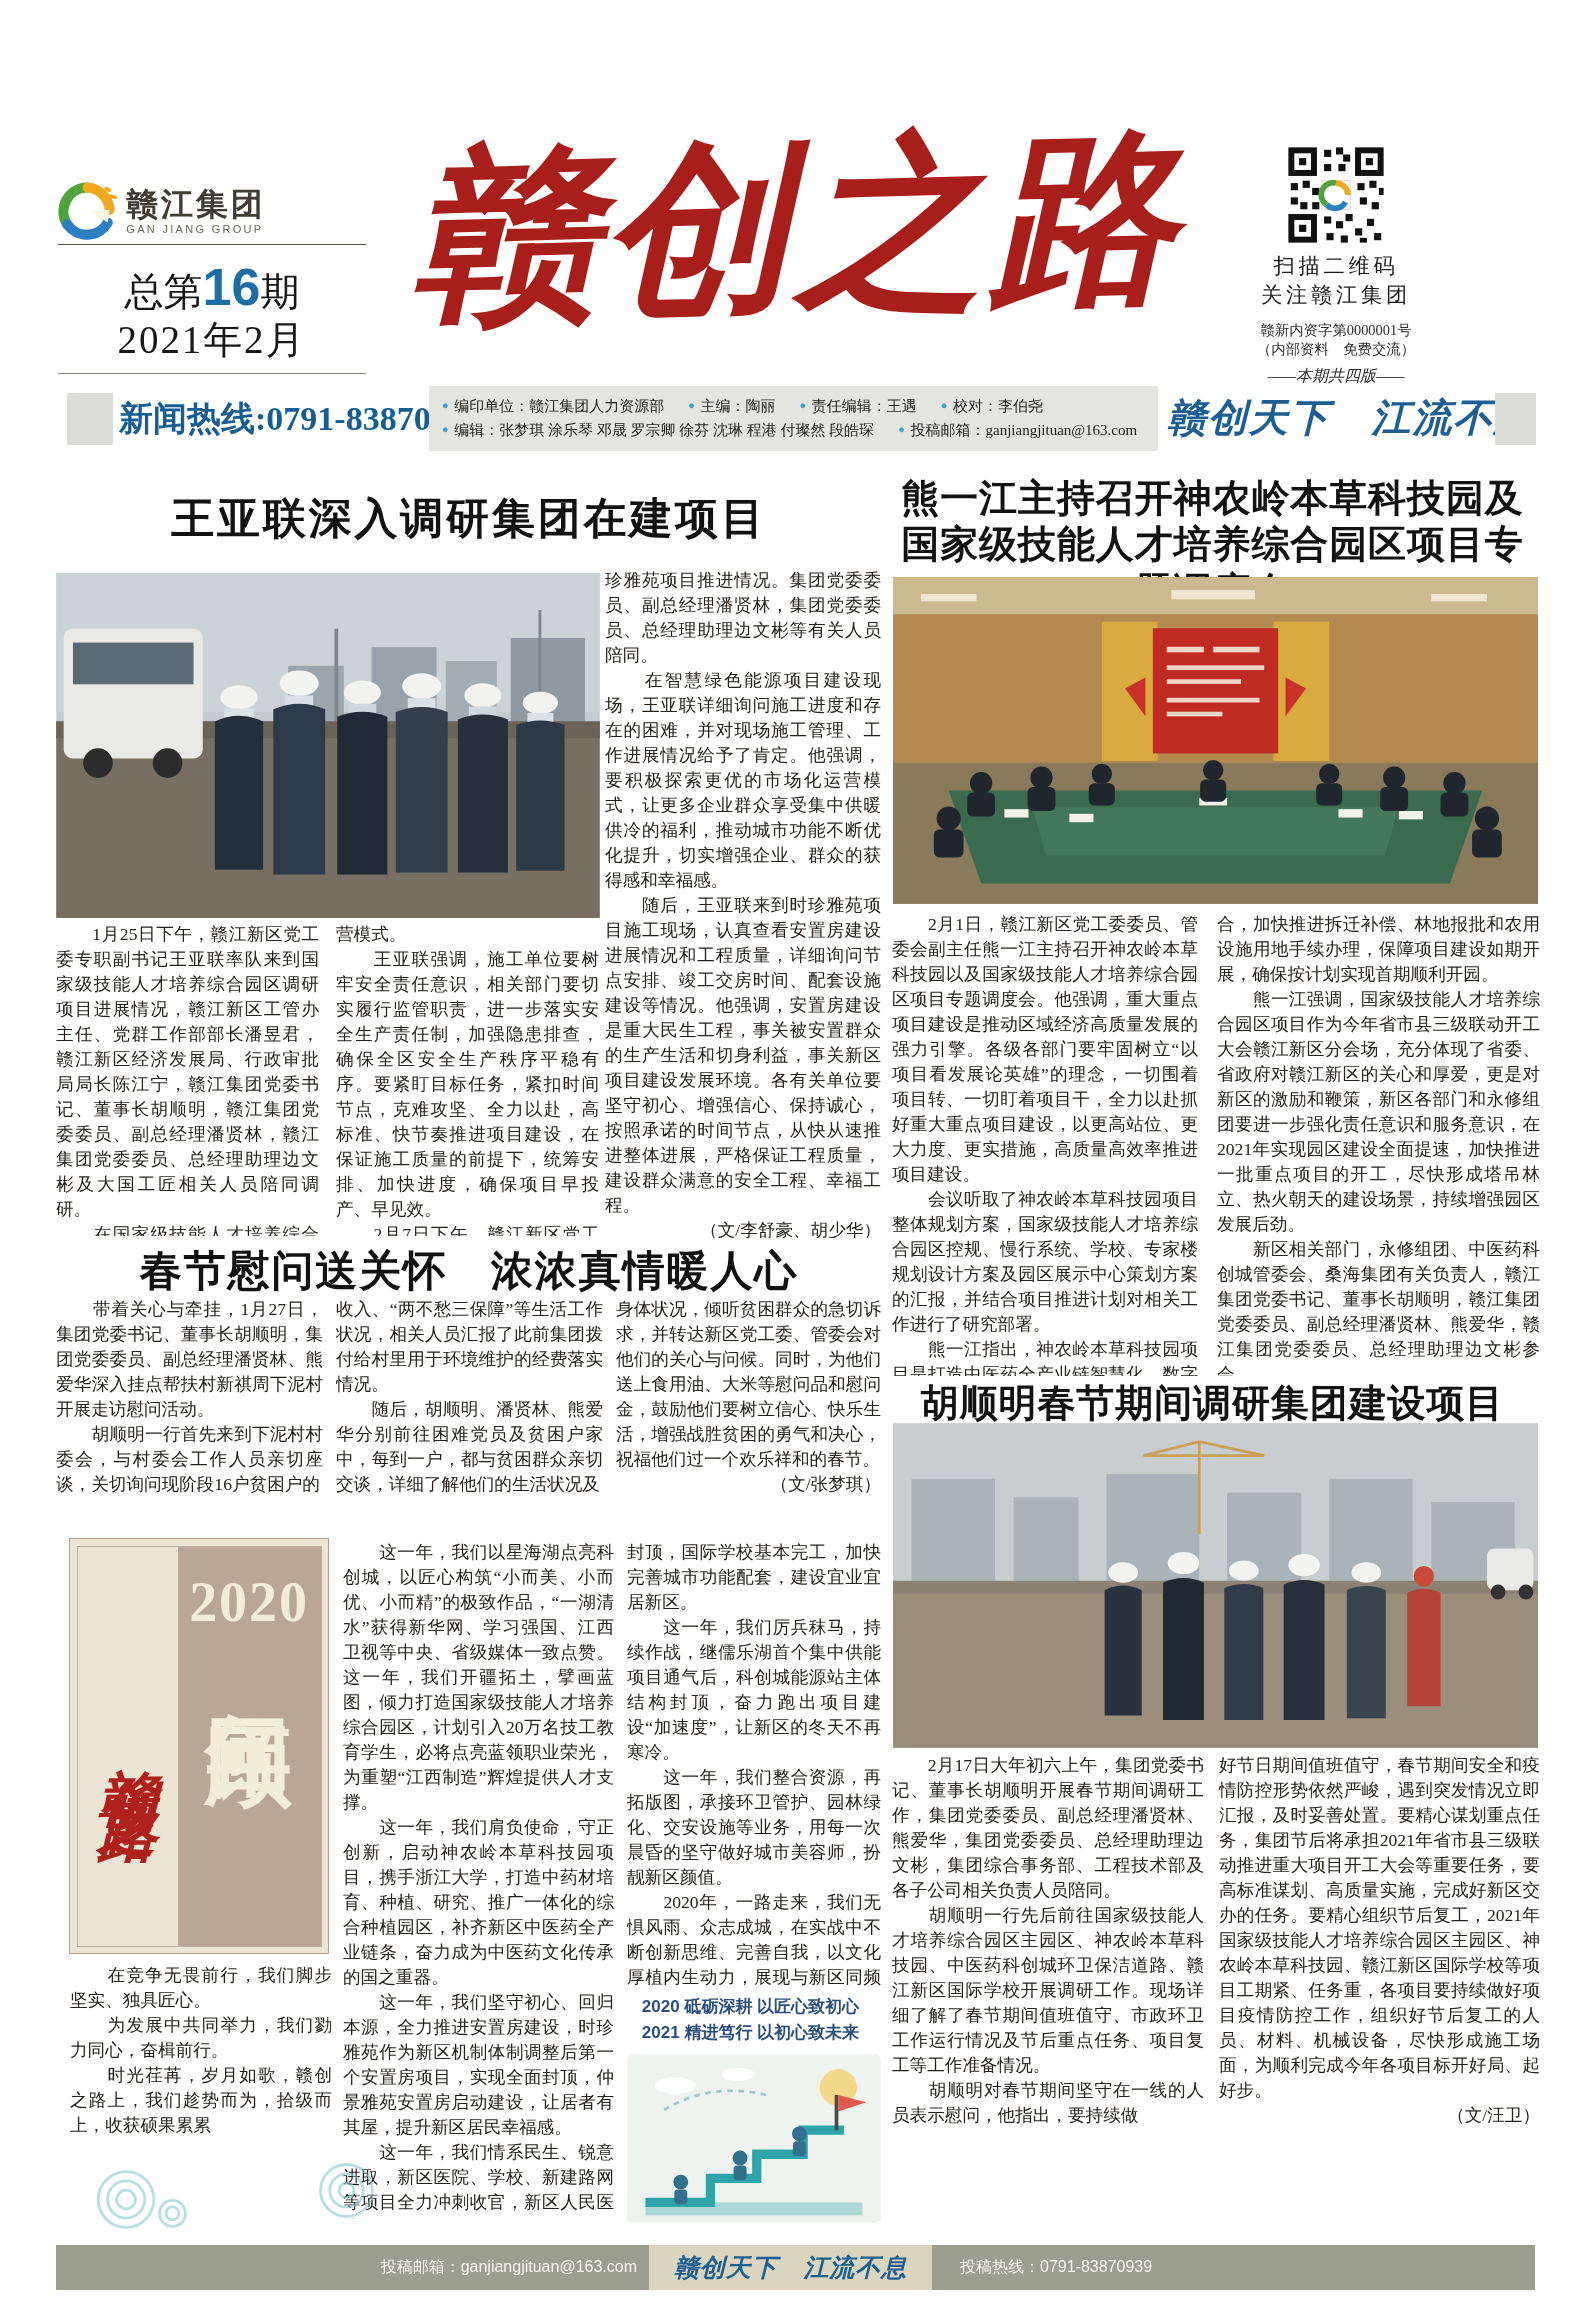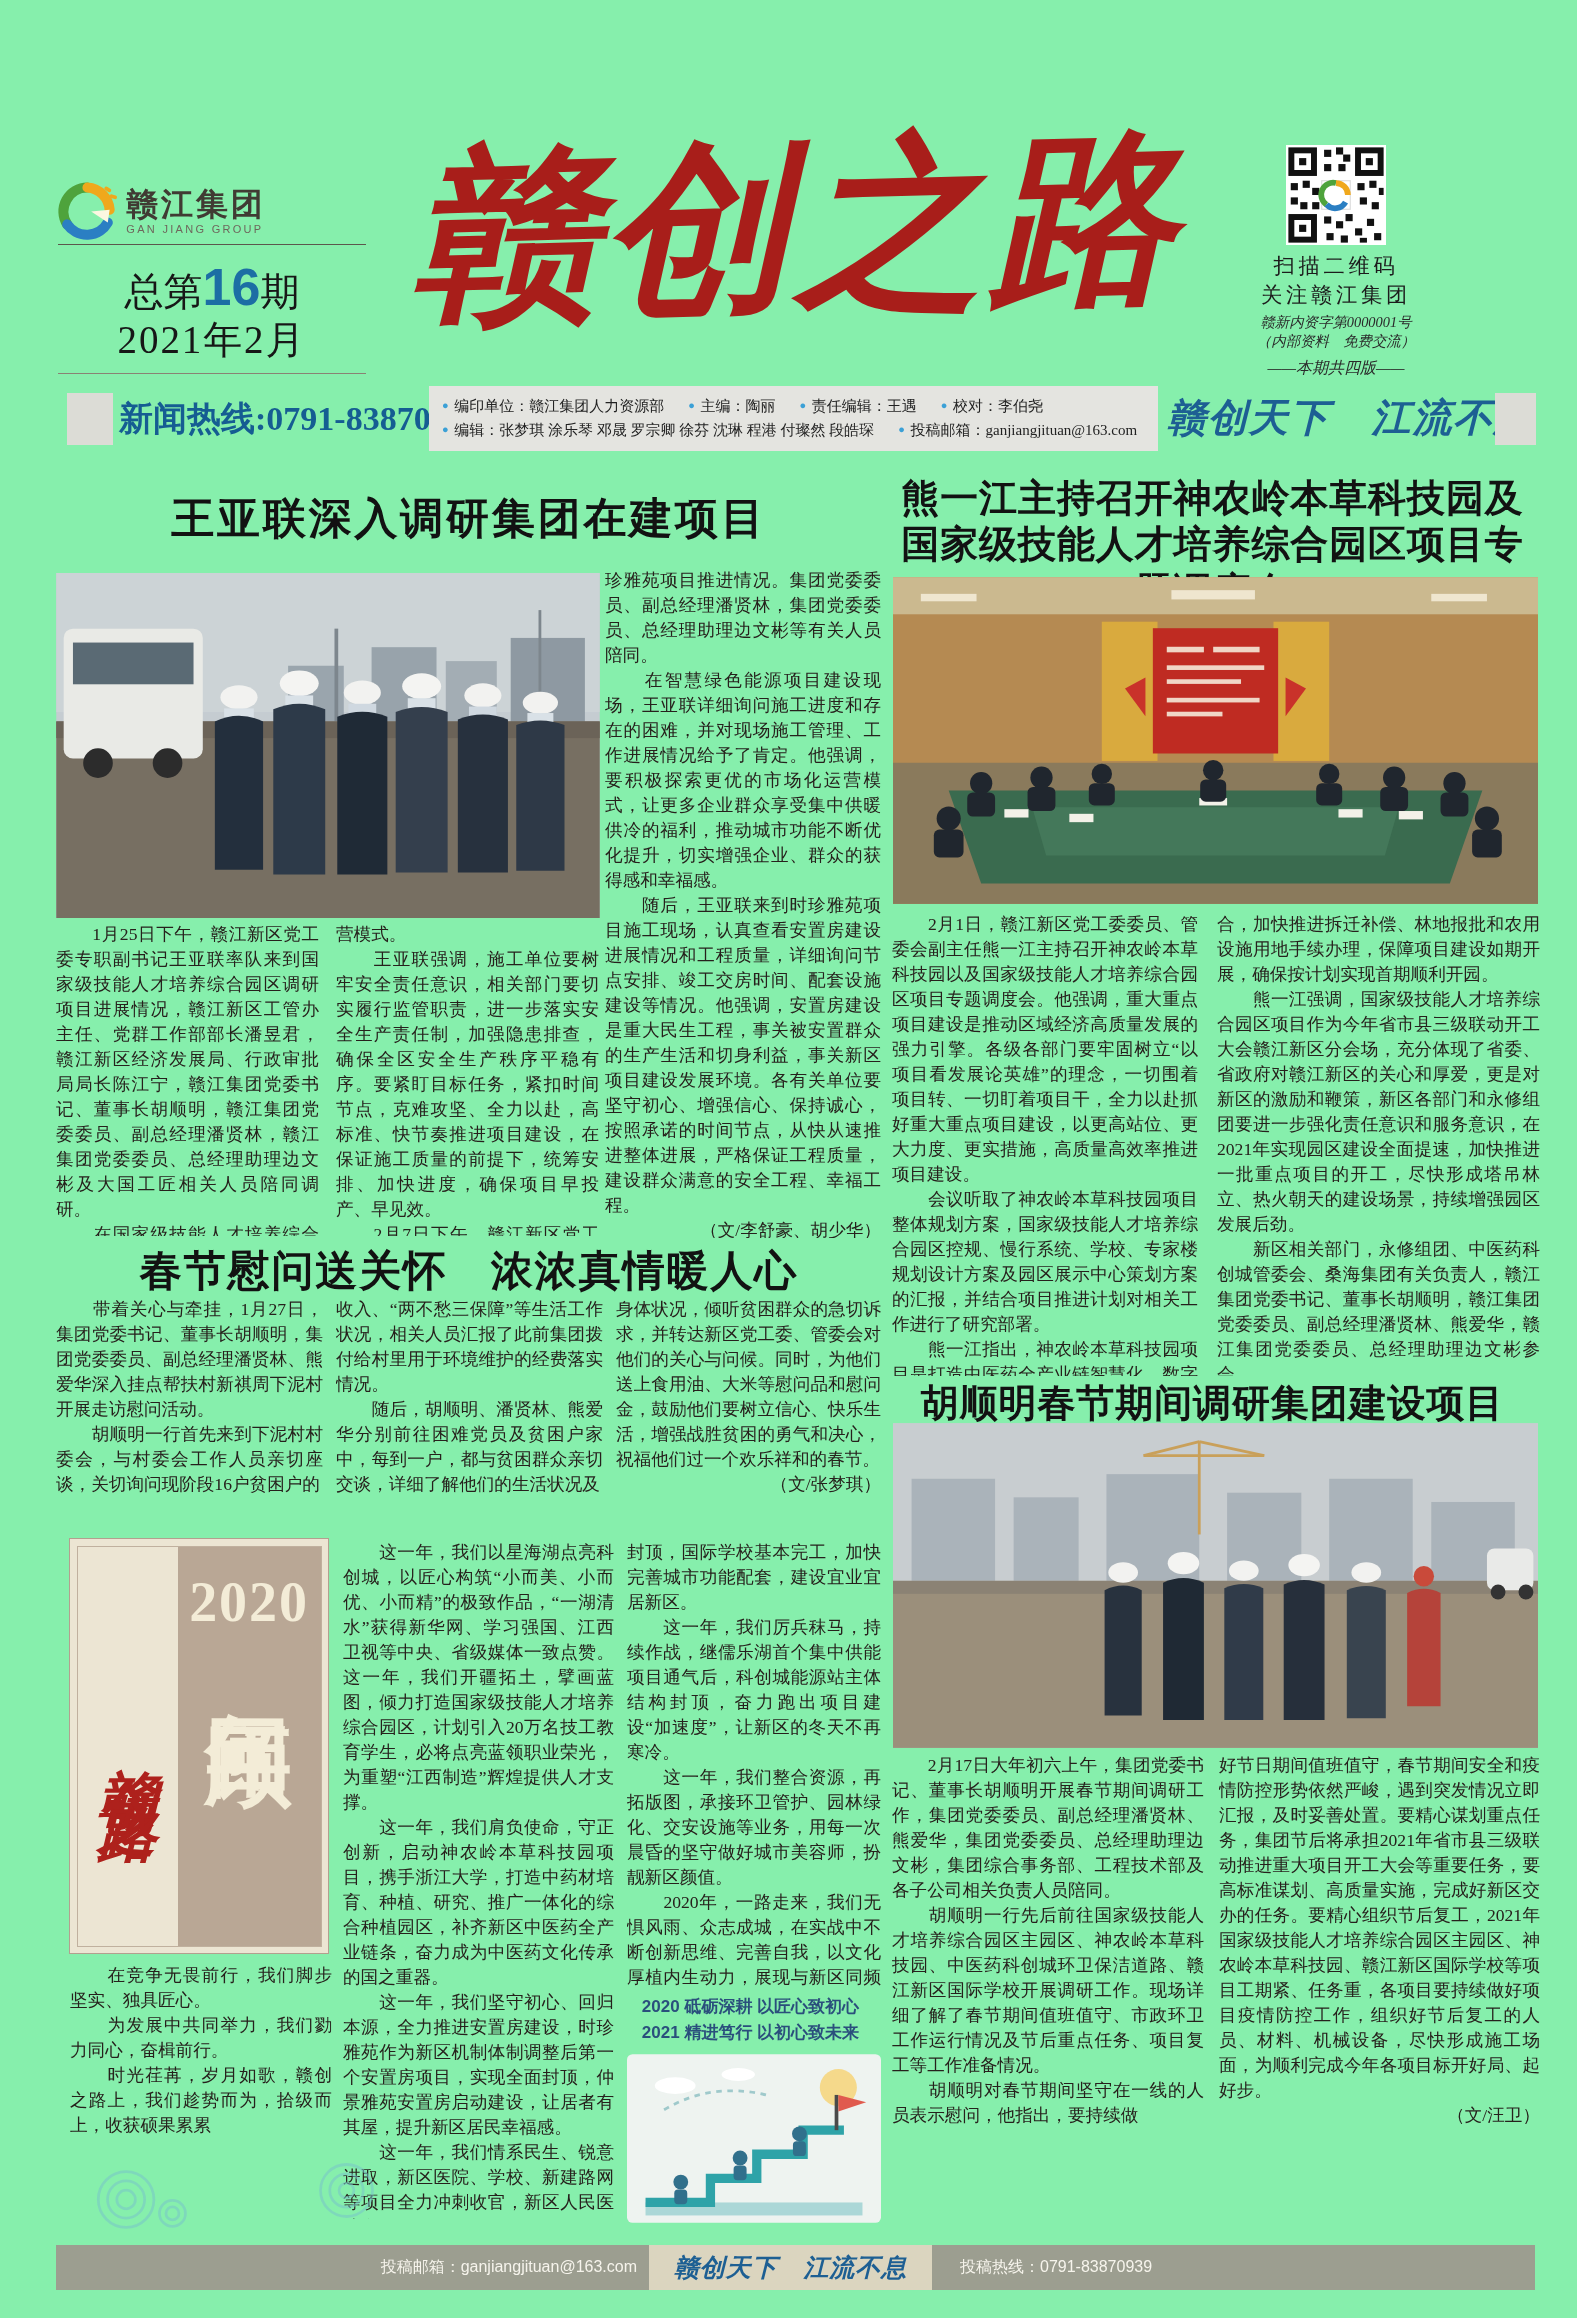--- a/index.html
+++ b/index.html
@@ -1,36 +1,36 @@
 <!DOCTYPE html>
 <html style="font-size:15px"><head>
 <meta charset="utf-8">
 <style>
   html,body{margin:0;padding:0;background:#fcf7e1;}
-  .page{position:relative;width:1578px;height:2319px;background:#86efac;overflow:hidden;
+  .page{position:relative;width:1578px;height:2319px;background:#ffffff;overflow:hidden;
         font-family:"Liberation Serif","DejaVu Serif",serif;color:#241f1b;}
   .abs{position:absolute;}
   
   #logo-block{left:58px;top:182px;width:308px;display:flex;align-items:center;gap:9.3px;}
   .logo-cn{font-family:"Liberation Sans","DejaVu Sans",sans-serif;font-weight:900;font-size:32px;color:#403b33;letter-spacing:2.8px;line-height:1;}
   .logo-en{font-family:"Liberation Sans","DejaVu Sans",sans-serif;font-size:11px;color:#6e675c;letter-spacing:2.3px;margin-top:3.7px;}
   .hrule{border-top:1.9px solid #5c564c;height:0;}
   #hrule1{left:58px;top:244px;width:308px;}
   #hrule2{left:58px;top:373px;width:308px;border-top-width:0.9px;border-color:#8a8274;}
   #issue-block{left:58px;top:258px;width:308px;text-align:center;line-height:1.15;}
   .issue-line1{font-size:39px;color:#171717;}
   .issue-num{font-size:52px;font-weight:bold;color:#1c6ea4;font-family:"Liberation Sans","DejaVu Sans",sans-serif;}
   .issue-line2{font-size:39px;color:#171717;letter-spacing:1.9px;}
   #masthead{left:341px;top:89px;width:909px;height:288px;text-align:center;
             font-size:187px;line-height:278px;font-weight:bold;font-style:italic;color:#a81e1a;
             letter-spacing:5.6px;transform:rotate(-1.5deg);}
   #qr-block{left:1243px;top:145px;width:186px;text-align:center;}
   #qr-svg{width:100px;height:100px;display:block;margin:0 auto;}
   .qr-cap{font-size:21.3px;color:#1c1c1c;letter-spacing:3.7px;line-height:1.35;margin-top:7.4px;}
-  .qr-license{font-size:14.4px;color:#2a2a2a;font-style:italic;line-height:1.3;margin-top:3px;}
+  .qr-license{font-size:14.4px;color:#2a2a2a;line-height:1.3;margin-top:11px;}
   .qr-pages{font-size:16px;color:#2a2a2a;font-style:italic;margin-top:7.4px;}
   
   #bar-sq-left{left:67px;top:393px;width:46px;height:52px;background:#dcdcd6;}
   #bar-sq-right{left:1495px;top:393px;width:41px;height:52px;background:#dcdcd6;}
   #hotline{left:119px;top:393px;width:306px;font-size:34px;font-weight:bold;color:#155d92;line-height:52px;white-space:nowrap;}
   #editors-panel{left:429px;top:386px;width:729px;height:65px;background:#e4e4e0;
                  display:flex;flex-direction:column;justify-content:center;gap:4.6px;padding:0 13px;box-sizing:border-box;}
   .ed-row{display:flex;gap:24px;font-size:15px;color:#222;white-space:nowrap;font-family:"Liberation Serif","DejaVu Serif",serif;text-align:center;}
   .ed-item::before{content:"●";color:#3ba0d6;font-size:11px;margin-right:5.6px;vertical-align:1.9px;}
   #bar-slogan{left:1167px;top:390px;width:325px;font-size:39px;font-weight:bold;font-style:italic;

